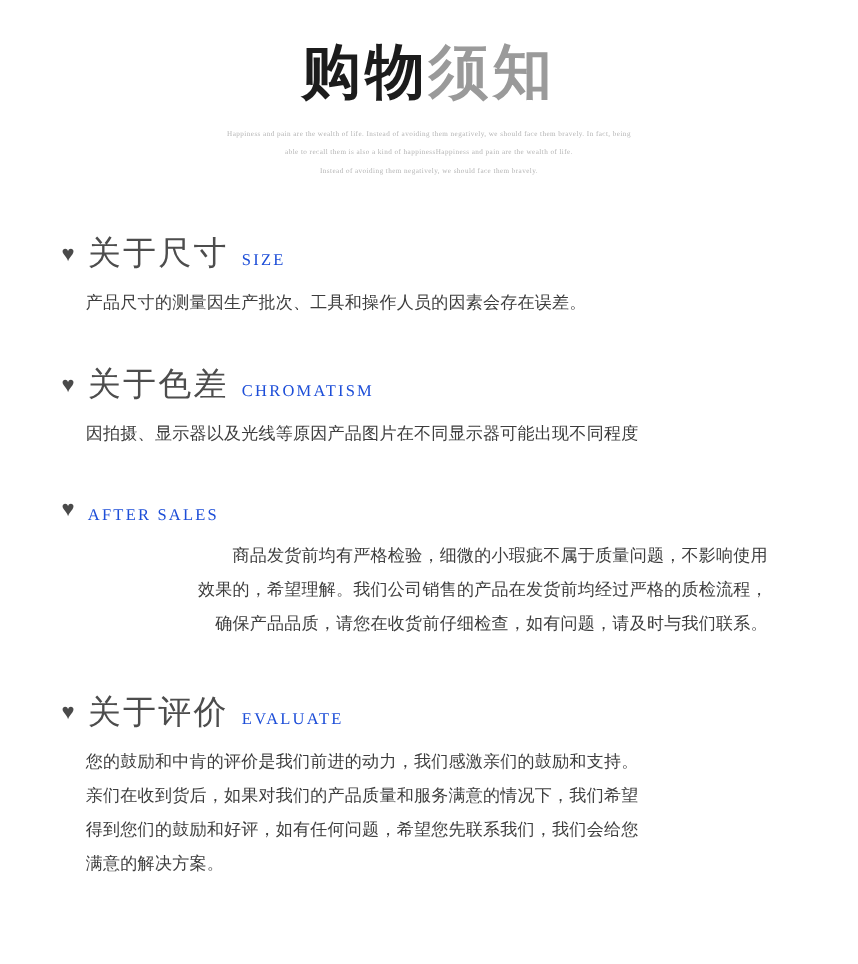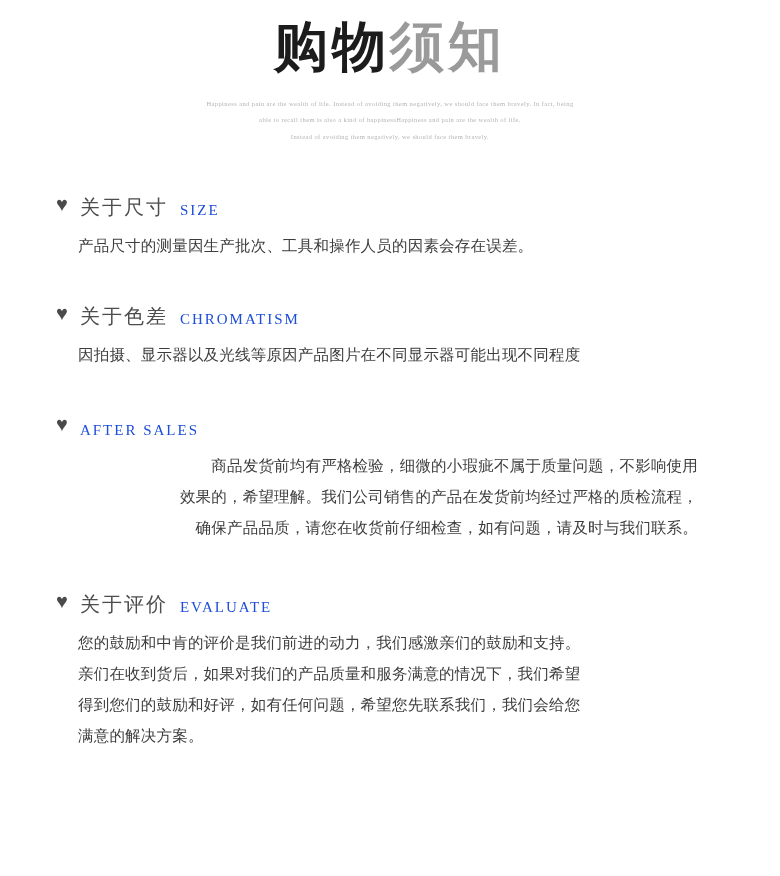--- a/index.html
+++ b/index.html
@@ -12,20 +12,21 @@
     background: #ffffff;
     font-family: "Liberation Sans", sans-serif;
     color: #3a3a3a;
     overflow: hidden;
   }
   .page {
     position: relative;
     width: 780px;
     height: 684px;
     box-sizing: border-box;
+    margin-top: 19px;
   }
 
   
   .header {
     text-align: center;
     padding-top: 16px;
   }
   .title {
     font-family: "DejaVu Sans", sans-serif;
     font-size: 54px;
@@ -64,21 +65,21 @@
   }
   .heart {
     color: #4a4a4a;
     font-size: 20px;
     line-height: 1;
     position: relative;
     top: -3px;
   }
   .sec-cn {
     font-family: "DejaVu Sans", sans-serif;
-    font-size: 20px;
+    font-size: 30px;
     font-weight: 400;
     color: #4d4d4d;
     letter-spacing: 2px;
     line-height: 1;
   }
   .sec-en {
     font-family: "Liberation Serif", serif;
     font-size: 15px;
     letter-spacing: 2px;
     color: #1d4ed8;

